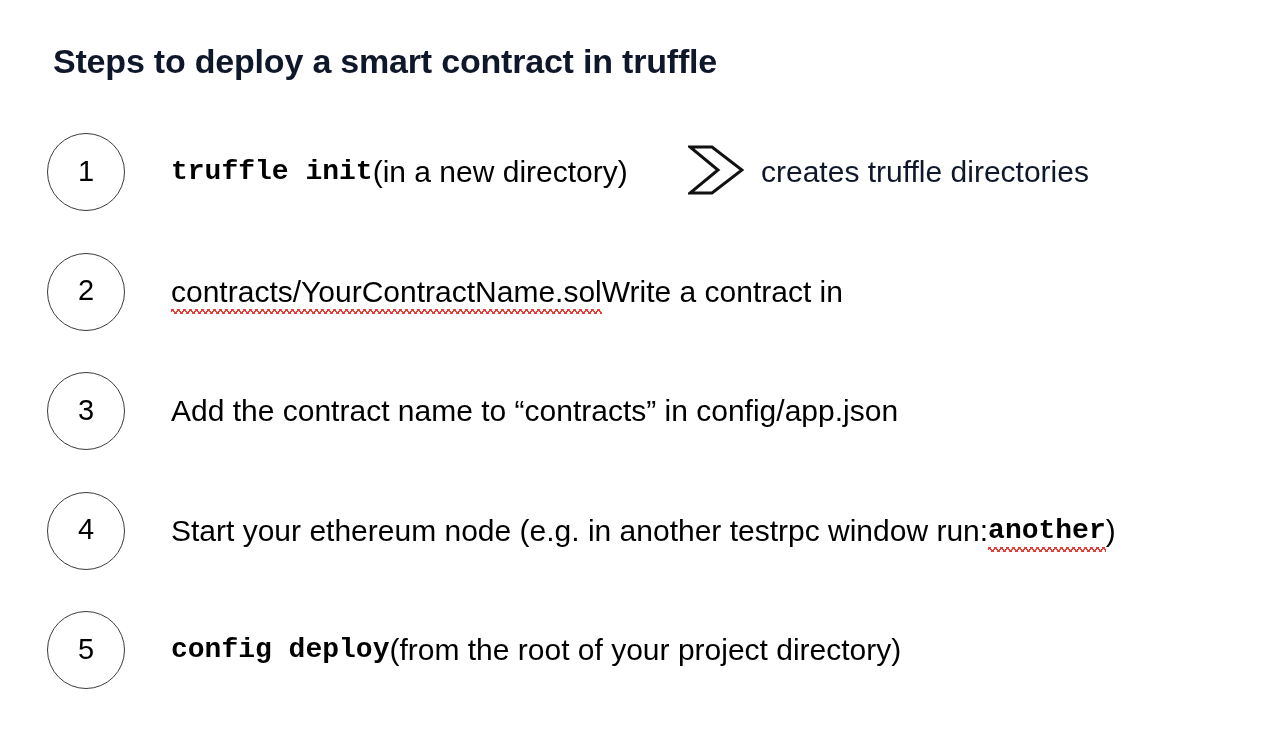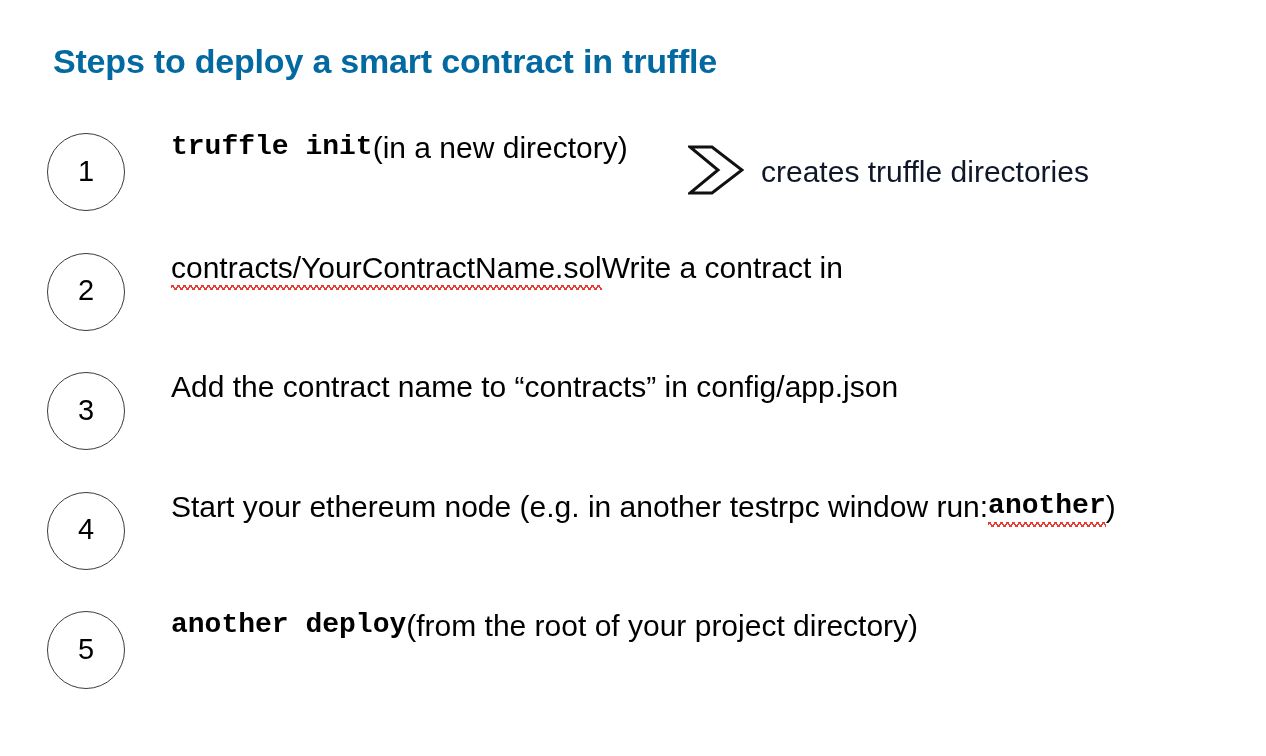--- a/index.html
+++ b/index.html
@@ -25,21 +25,21 @@
 
   
   #slide-title {
     position: absolute;
     left: 53px;
     top: 43px;
     font-family: "Liberation Sans", sans-serif;
     font-size: 34px;
     font-weight: bold;
     letter-spacing: -0.2px;
-    color: #0369a1;
+    color: #0f172a;
     white-space: nowrap;
     line-height: 1.1;
   }
 
   
   #steps-list {
     position: absolute;
     left: 0;
     top: 0;
     width: 1266px;
@@ -79,21 +79,21 @@
     padding-bottom: 2px;
     box-sizing: border-box;
   }
 
   .step-text {
     position: absolute;
     left: 171px;
     top: 0;
     height: 78px;
     display: flex;
-    align-items: flex-start;
+    align-items: center;
     font-family: "Liberation Sans", sans-serif;
     font-size: 30px;
     font-weight: normal;
     color: #000000;
     white-space: nowrap;
     line-height: 1;
   }
 
   .mono {
     font-family: "Liberation Mono", "DejaVu Sans Mono", monospace;
@@ -197,21 +197,21 @@
           <span class="plain">Start your ethereum node (e.g. in another testrpc window run: </span>
           <span class="mono misspelled">another</span>
           <span class="plain">)</span>
         </div>
       </div>
       <div class="step-row" style="top: 611px;">
         <div class="step-badge" style="border-color: rgb(59, 59, 59);">
           <div class="step-badge-number">5</div>
         </div>
         <div class="step-text">
-          <span class="mono">another deploy</span>
+          <span class="mono">config deploy</span>
           <span class="plain"> (from the root of your project directory)</span>
         </div>
       </div>
     </div>
 
 <div class="chevron-arrow">
       <svg viewBox="0 0 56 52" xmlns="http://www.w3.org/2000/svg">
         <path d="M2 3 H24 L54 26 L24 49 H2 L30 26 Z" fill="#ffffff" stroke="#111111" stroke-width="3" stroke-linejoin="miter" stroke-linecap="butt"></path>
       </svg>
     </div>

